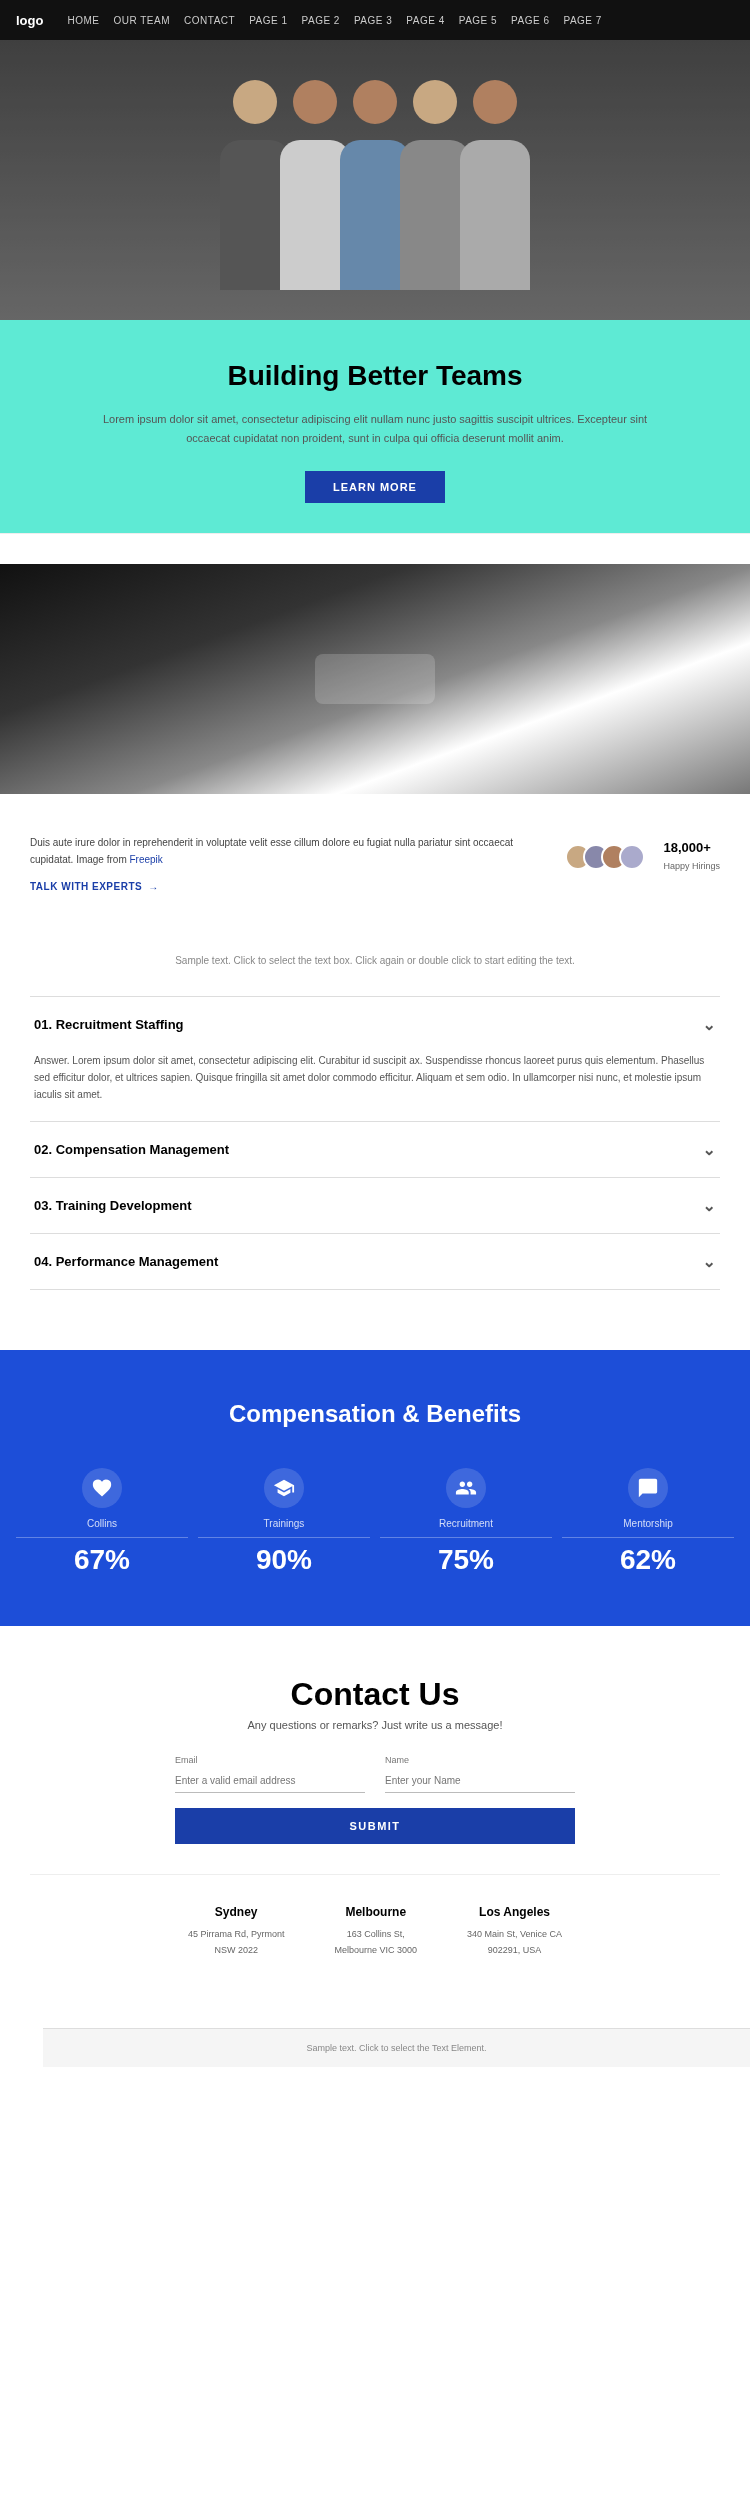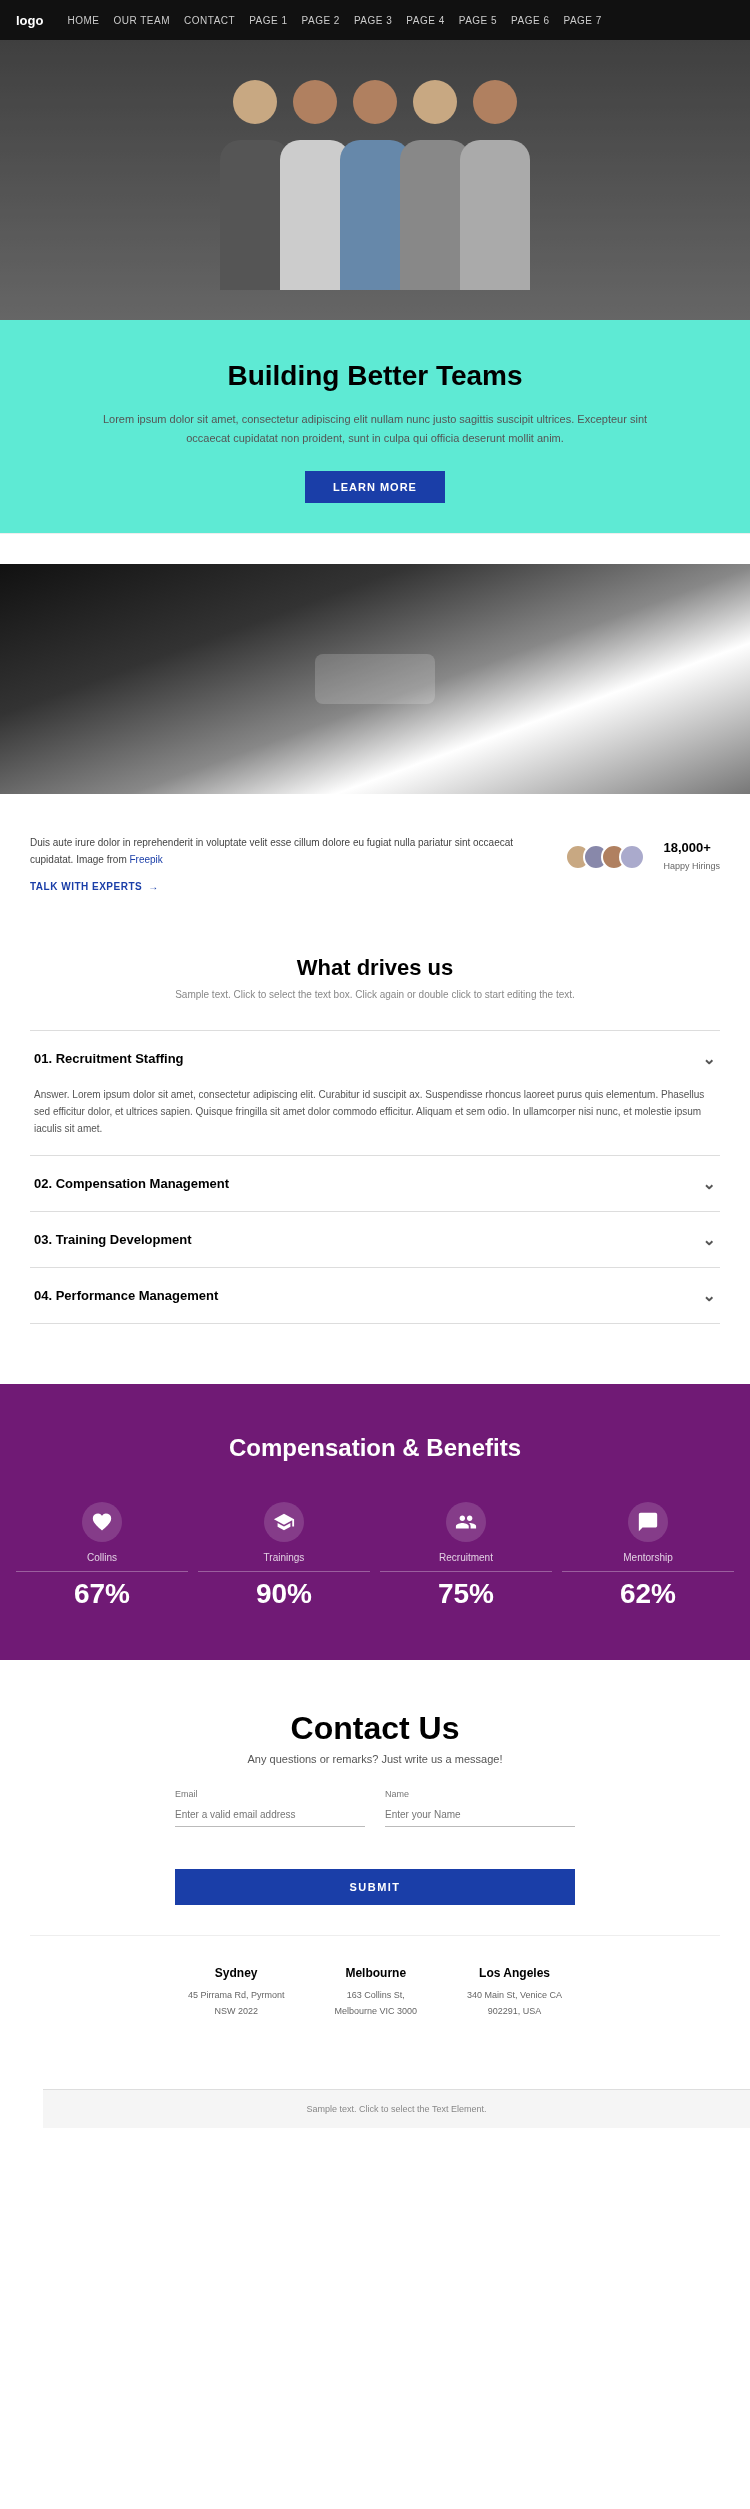--- a/index.html
+++ b/index.html
@@ -236,21 +236,21 @@
     .accordion-content {
       padding: 0 4px 18px;
       font-size: 10px;
       color: #555;
       line-height: 1.7;
     }
     .accordion-item:last-child { border-bottom: 1px solid #ddd; }
 
     
     .comp-banner {
-      background: #701a75;
+      background: #1d4ed8;
       padding: 50px 16px 50px;
       text-align: center;
       margin-top: 40px;
     }
     .comp-banner h2 {
       color: #fff;
       font-size: 24px;
       font-weight: bold;
       margin-bottom: 40px;
     }
@@ -302,21 +302,21 @@
       margin-bottom: 24px;
     }
     .contact-form {
       max-width: 400px;
       margin: 0 auto;
       text-align: left;
     }
     .form-row {
       display: flex;
       gap: 20px;
-      margin-bottom: 32px;
+      margin-bottom: 5px;
     }
     .form-field {
       flex: 1;
     }
     .form-field label {
       display: block;
       font-size: 9px;
       color: #777;
       margin-bottom: 4px;
     }
@@ -443,21 +443,20 @@
       <div class="avatar-circle av4"></div>
     </div>
     <div class="stat-text">
       <strong>18,000+</strong>
       <span>Happy Hirings</span>
     </div>
   </div>
 </div>
 
 <div class="drives-section">
-  <h2>What drives us</h2>
   <p class="subtitle">Sample text. Click to select the text box. Click again or double click to start editing the text.</p>
 
   <div class="accordion">
 
     <div class="accordion-item">
       <div class="accordion-header">
         <span>
           <span>01.</span>
           <span>Recruitment Staffing</span>
         </span>

